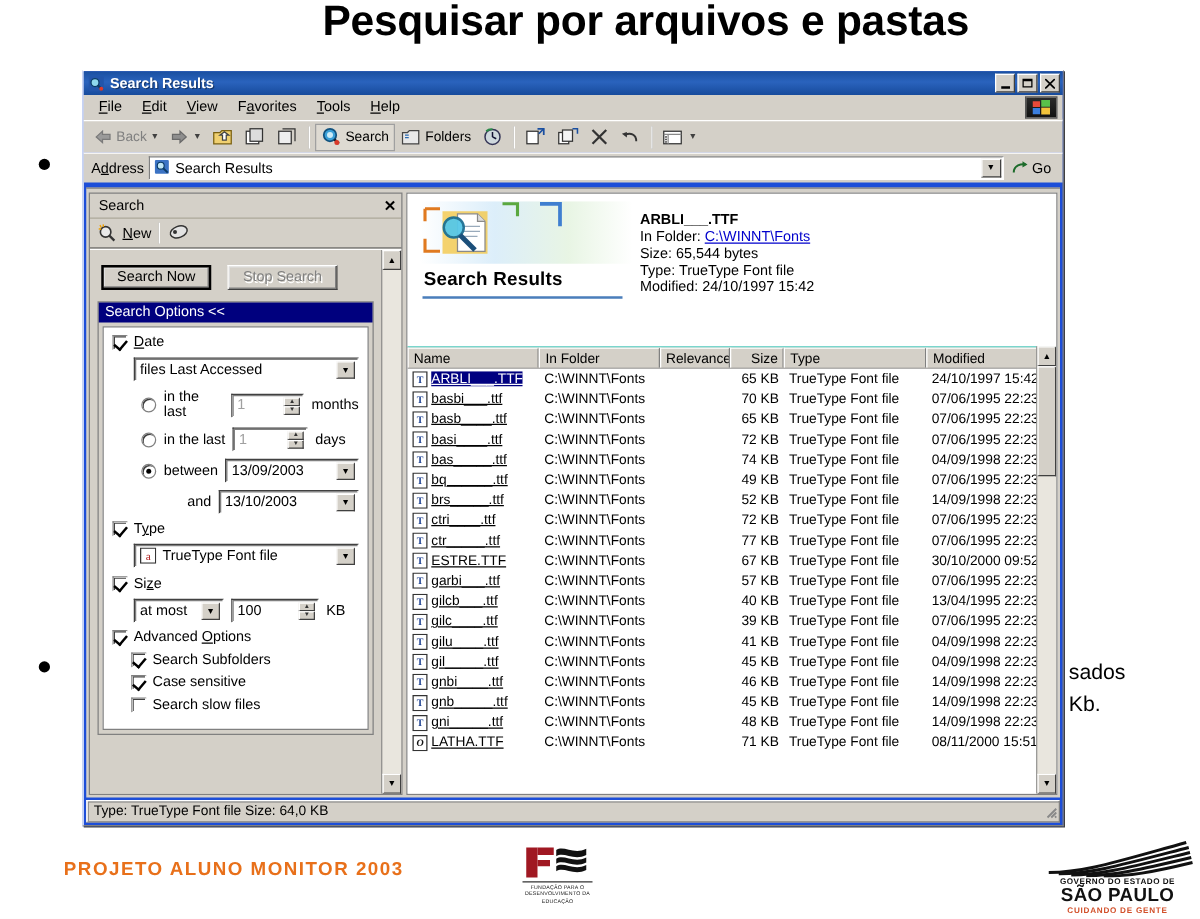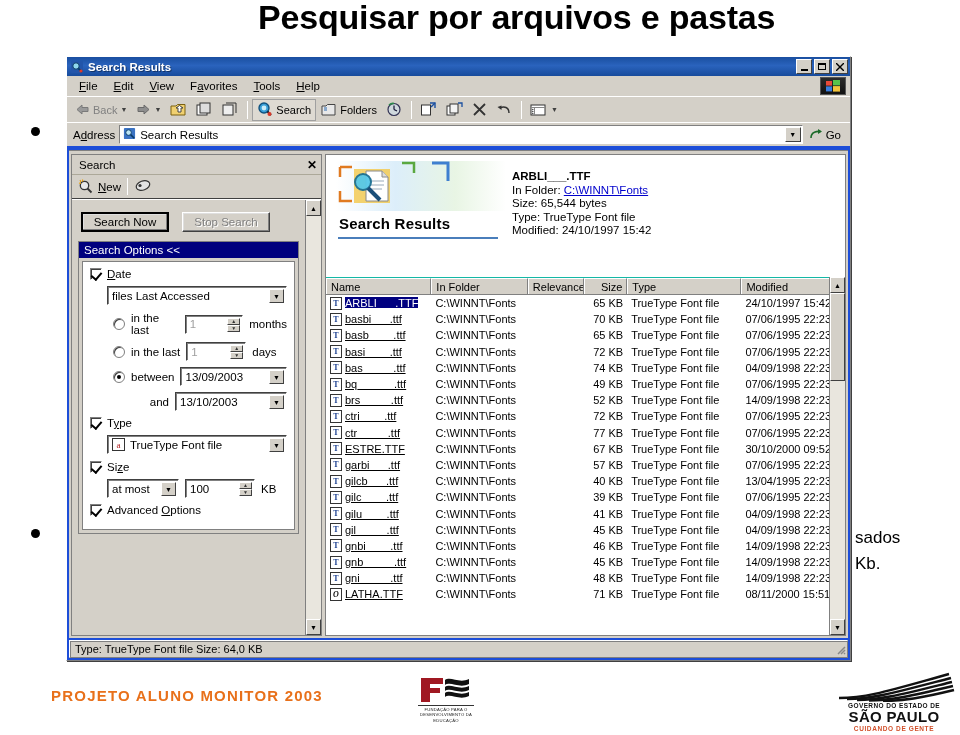--- a/index.html
+++ b/index.html
@@ -676,20 +676,34 @@
                         <div>▲</div>
                         <div>▼</div>
                       </span>
                   </span>
                   <span class="lbl">KB</span>
                 </div>
 
                 <div class="chkrow" style="margin-top:2px;">
                   <span class="chk on"></span>
                   <span class="lbl">Advanced <u>O</u>ptions</span>
+                </div>
+                <div style="padding-left:15px;">
+                  <div class="chkrow">
+                    <span class="chk on"></span>
+                    <span class="lbl">Search Subfolders</span>
+                  </div>
+                  <div class="chkrow">
+                    <span class="chk on"></span>
+                    <span class="lbl">Case sensitive</span>
+                  </div>
+                  <div class="chkrow">
+                    <span class="chk"></span>
+                    <span class="lbl">Search slow files</span>
+                  </div>
                 </div>
 
               </div>
             </div>
           </div>
 
           <div class="sp-scroll">
             <div class="sb-btn">▲</div>
             <div class="sb-track"></div>
             <div class="sb-btn">▼</div>

